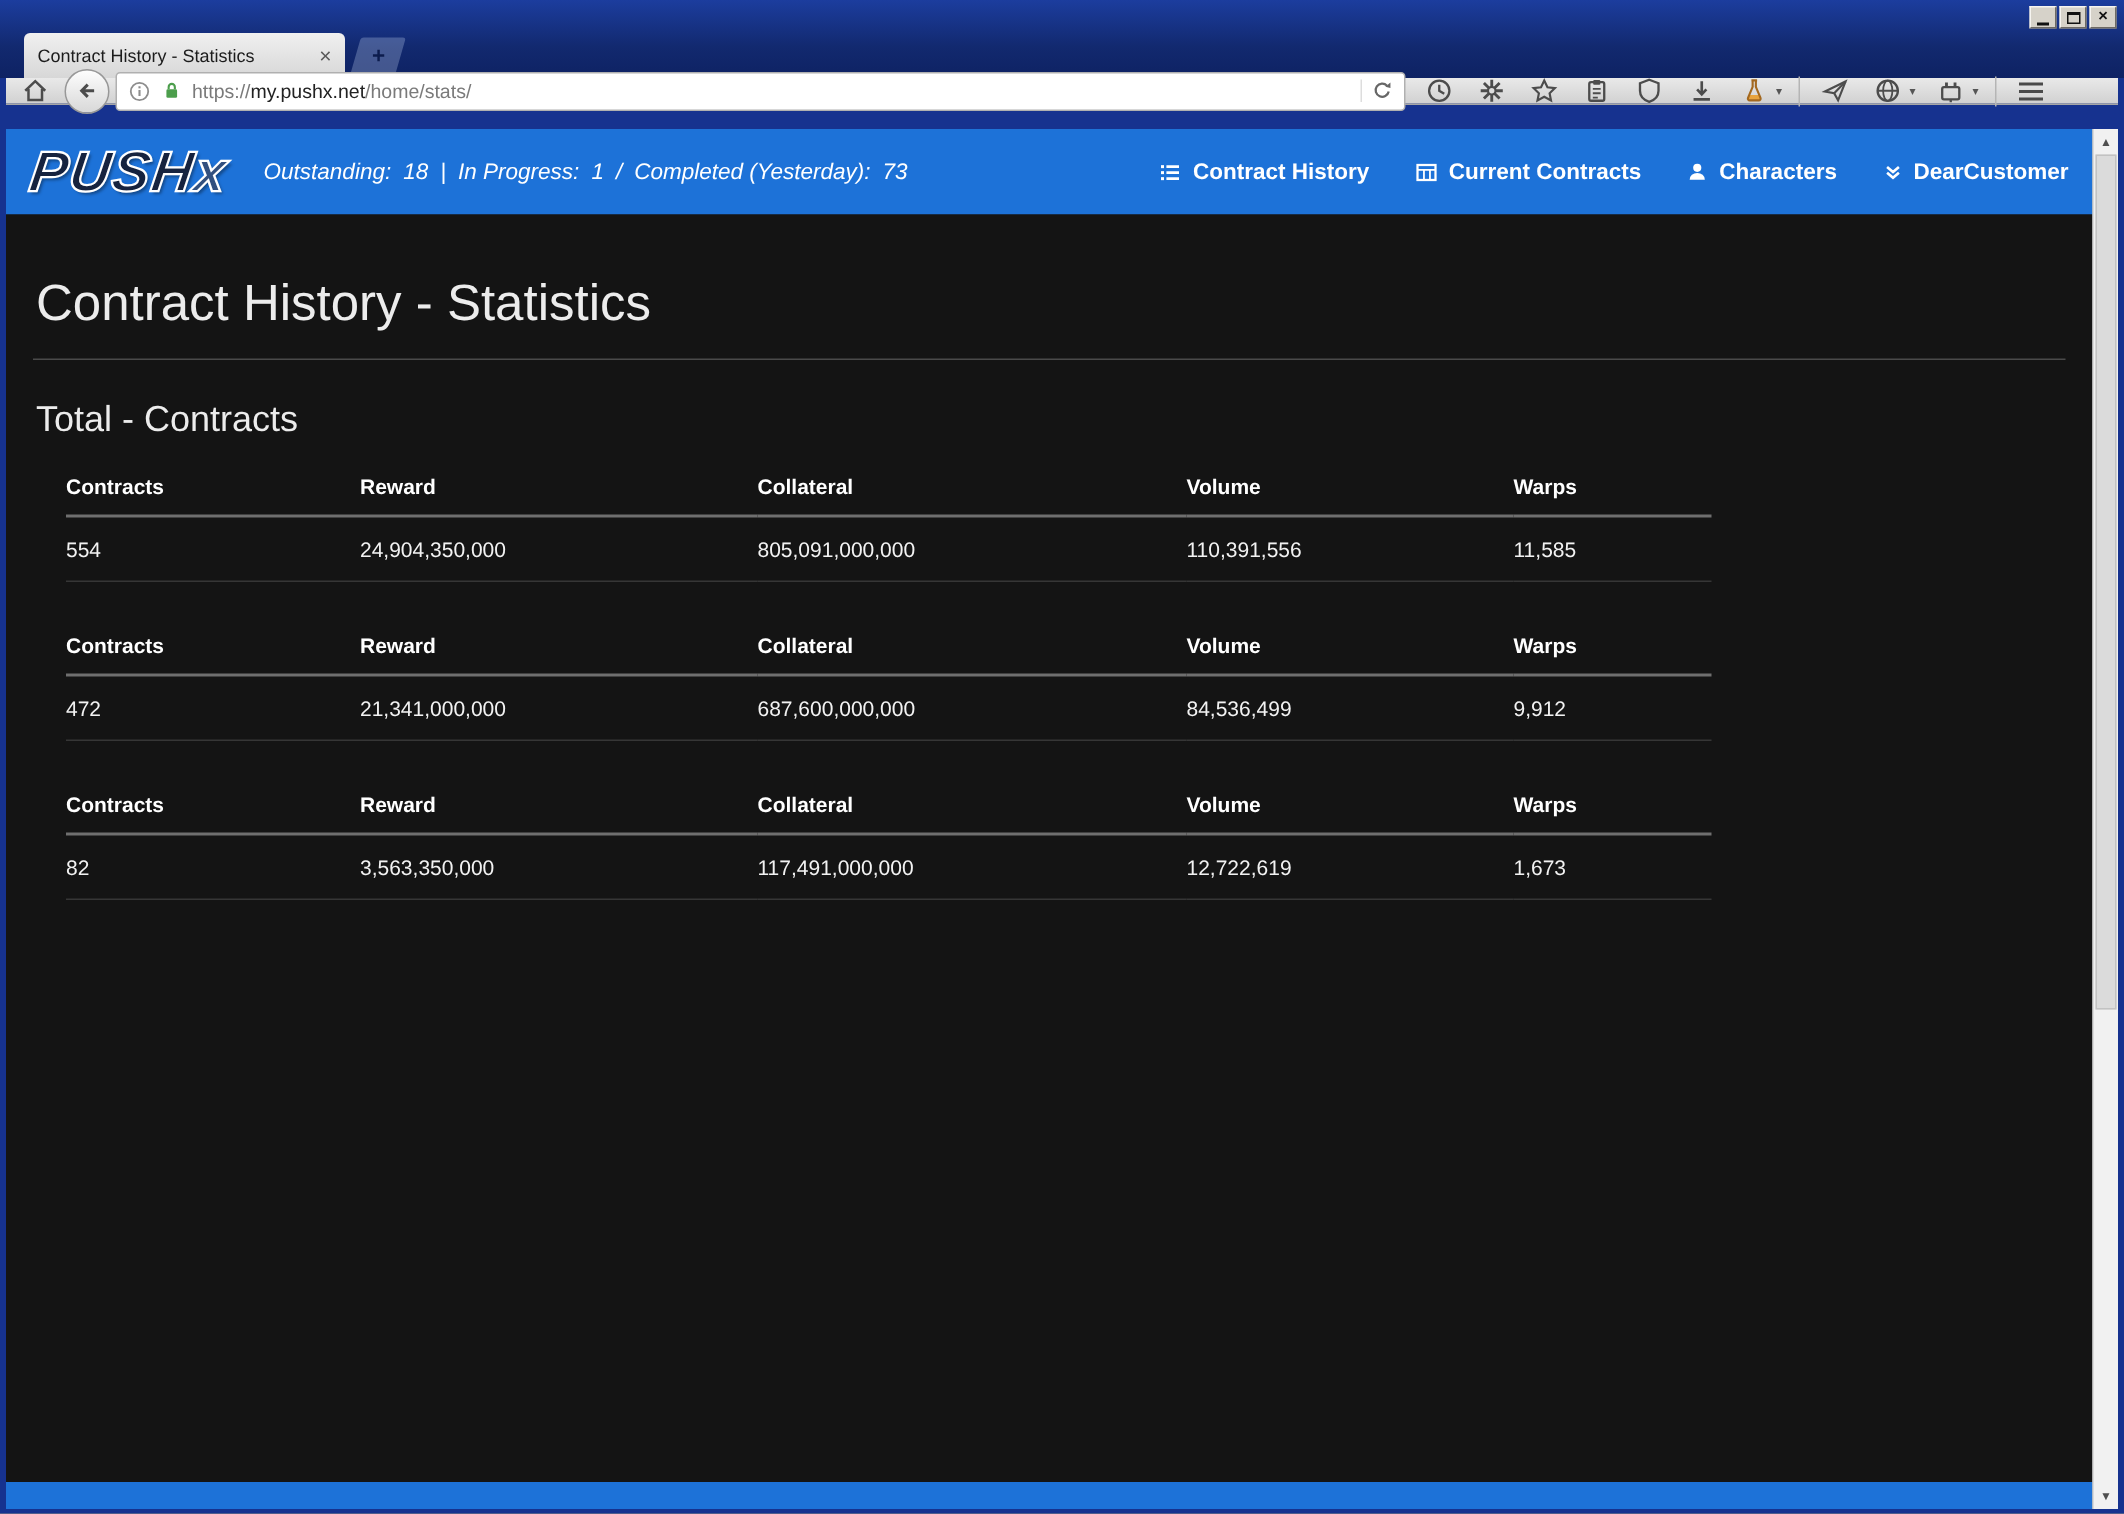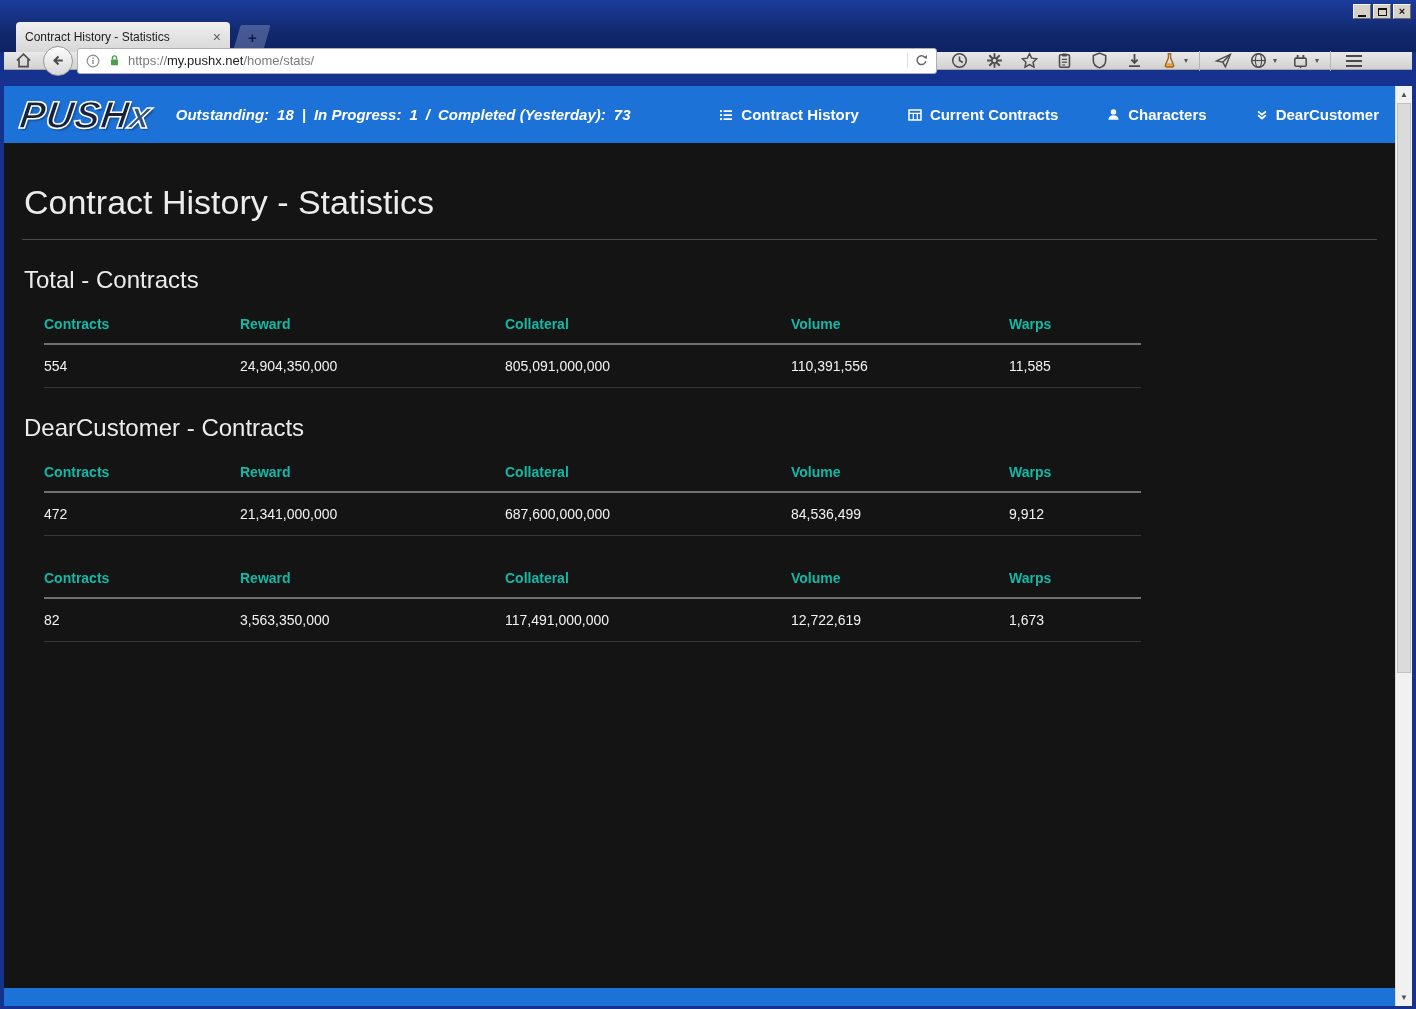--- a/index.html
+++ b/index.html
@@ -58,36 +58,36 @@
   .sb-down { bottom:0; }
   .sb-thumb { position:absolute; top:17px; left:1px; right:1px; height:62%; background:#dbdbdb; border:1px solid #c2c2c2; }
 
   
   .site-header { position:absolute; top:0; left:0; right:17px; height:57px; background:#1d72d8;
     display:flex; align-items:center; padding:0 16px; }
   .logo { font-style:italic; font-weight:bold; font-size:38px; letter-spacing:1px;
     color:#16233f; transform:skewX(-8deg); -webkit-text-stroke:1.5px #ffffff;
     text-shadow:2px 2px 2px rgba(0,0,0,0.35); line-height:1; cursor:pointer; }
   .logo .logo-x { color:#32507f; }
-  .hstats { margin-left:24px; font-style:italic; font-size:15px; color:#fff; display:flex; gap:8px; align-items:center; white-space:nowrap;font-weight:bold; }
-  .hnav { margin-left:auto; display:flex; align-items:center; gap:48px;justify-content:space-between; }
+  .hstats { margin-left:24px; font-style:italic; font-size:15px; color:#fff; display:flex; gap:8px; align-items:center; white-space:nowrap; }
+  .hnav { margin-left:auto; display:flex; align-items:center; gap:30px;justify-content:space-between; }
   .hnav-item { display:flex; align-items:center; gap:7px; color:#fff; font-size:15px; font-weight:bold; cursor:pointer; white-space:nowrap; }
 
   
   .content { position:absolute; top:57px; left:0; right:17px; bottom:18px; background:#141414; padding:0 18px; overflow:hidden; }
   .tab-bar { margin-top:33px; border-bottom:1px solid #4a4a4a; }
   .stats-tab { display:inline-block; padding:10px 17px; margin-bottom:-1px; color:#fff; font-size:14px;
     background:#141414; border:1px solid #4a4a4a; border-bottom:1px solid #141414; border-radius:4px 4px 0 0; }
   .page-title { font-size:34px; font-weight:400; color:#ececec; margin:40px 0 17px 2px; }
   .title-rule { border-bottom:1px solid #4a4a4a; }
 
   .section { margin-top:26px; }
   .section h2 { font-size:24px; font-weight:400; color:#ececec; margin:0 0 14px 2px; }
   table { border-collapse:collapse; margin-left:22px; width:1097px; table-layout:fixed; }
-  th { text-align:left; font-size:14px; color:#14b8a6; font-weight:bold; padding:8px 8px 11px 0; border-bottom:2px solid #6f6f6f; }
+  th { text-align:left; font-size:14px; color:#ffffff; font-weight:bold; padding:8px 8px 11px 0; border-bottom:2px solid #6f6f6f; }
   td { font-size:14px; color:#f2f2f2; padding:13px 8px 13px 0; border-bottom:1px solid #363636; }
 
   
   .footer { position:absolute; left:0; right:17px; bottom:0; height:18px; background:#1d72d8; }
 
   svg { display:block; }
 </style>
 </head>
 <body>
 
@@ -296,21 +296,20 @@
             <td>24,904,350,000</td>
             <td>805,091,000,000</td>
             <td>110,391,556</td>
             <td>11,585</td>
           </tr>
             </tbody>
         </table>
       </div>
 
       <div class="section">
-        <h2>DearCustomer - Contracts</h2>
         <table>
           <colgroup>
               <col style="width:196px">
               <col style="width:265px">
               <col style="width:286px">
               <col style="width:218px">
               <col style="width:132px">
             </colgroup>
           <thead>
               <tr>

